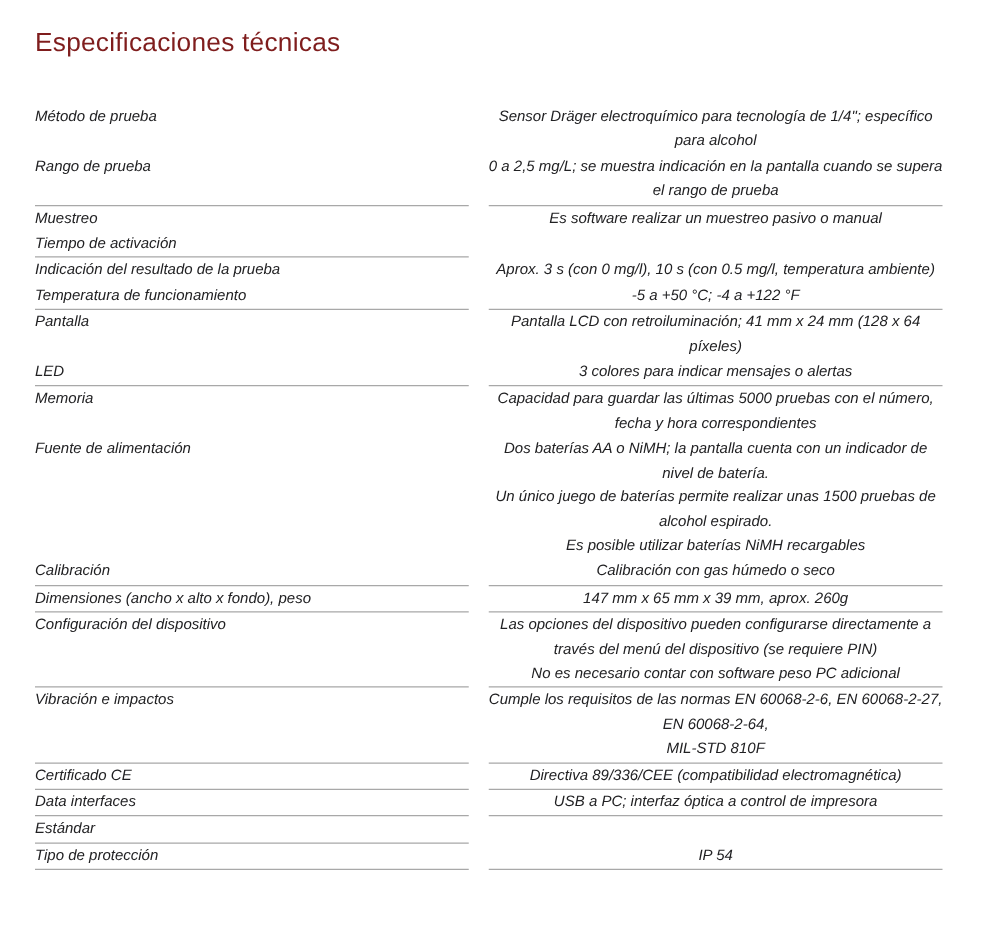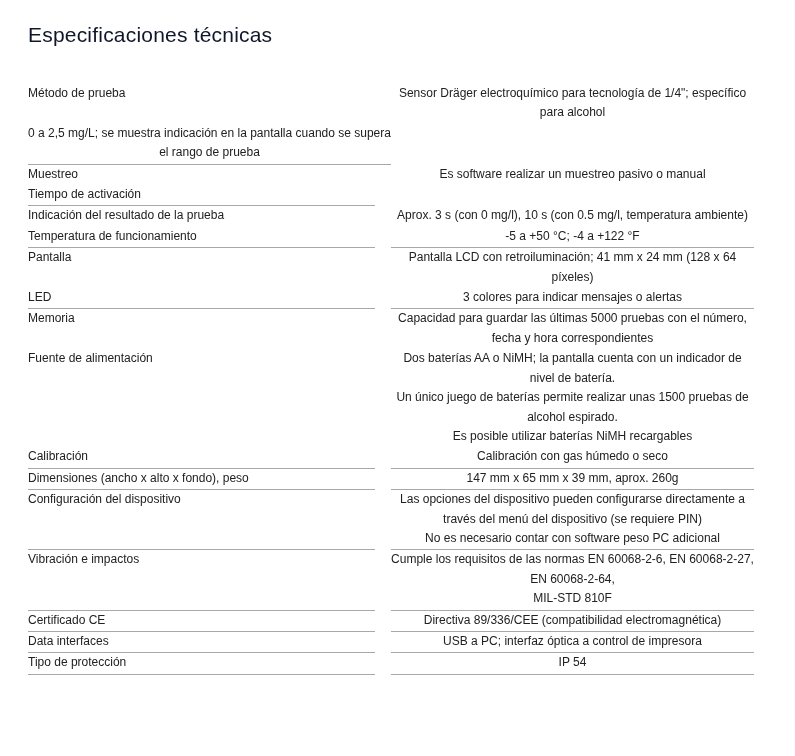--- a/index.html
+++ b/index.html
@@ -13,37 +13,38 @@
   .page {
     width: 795px;
     height: 756px;
     padding: 22px 0 0 28px;
     background: #ffffff;
     overflow: hidden;
   }
   .page-title {
     font-size: 21px;
     font-weight: 400;
-    color: #0f172a;
+    color: #7f1d1d;
     margin: 0 0 37px 0;
     line-height: 25px;
     letter-spacing: 0.2px;
   }
   .spec-table {
     width: 728px;
   }
   .spec-row {
     display: flex;
     gap: 16px;
     align-items: stretch;
   }
   .spec-cell {
     font-size: 12px;
     line-height: 19.4px;
     padding: 0 0 1px 0;
+    font-style: italic;
   }
   .spec-label {
     flex: 0 0 347px;
     width: 347px;
   }
   .spec-value {
     flex: 0 0 363px;
     width: 363px;
     text-align: center;
   }
@@ -63,20 +64,21 @@
 
   <div class="spec-table" id="spec-table">
   <div class="spec-row">
     <div class="spec-cell spec-label">Método de prueba</div>
     <div class="spec-cell spec-value">
           <p>Sensor Dräger electroquímico para tecnología de 1/4"; específico para alcohol</p>
         </div>
   </div>
 
   <div class="spec-row divider">
+    <div class="spec-cell spec-label">Rango de prueba</div>
     <div class="spec-cell spec-value">
           <p>0 a 2,5 mg/L; se muestra indicación en la pantalla cuando se supera el rango de prueba</p>
         </div>
   </div>
 
   <div class="spec-row">
     <div class="spec-cell spec-label">Muestreo</div>
     <div class="spec-cell spec-value">
           <p>Es software realizar un muestreo pasivo o manual</p>
         </div>
@@ -169,20 +171,21 @@
   </div>
 
   <div class="spec-row divider">
     <div class="spec-cell spec-label">Data interfaces</div>
     <div class="spec-cell spec-value">
           <p>USB a PC; interfaz óptica a control de impresora</p>
         </div>
   </div>
 
   <div class="spec-row divider">
+    <div class="spec-cell spec-label">Estándar</div>
   </div>
 
   <div class="spec-row divider">
     <div class="spec-cell spec-label">Tipo de protección</div>
     <div class="spec-cell spec-value">
           <p>IP 54</p>
         </div>
   </div>
 </div>
 </div>

